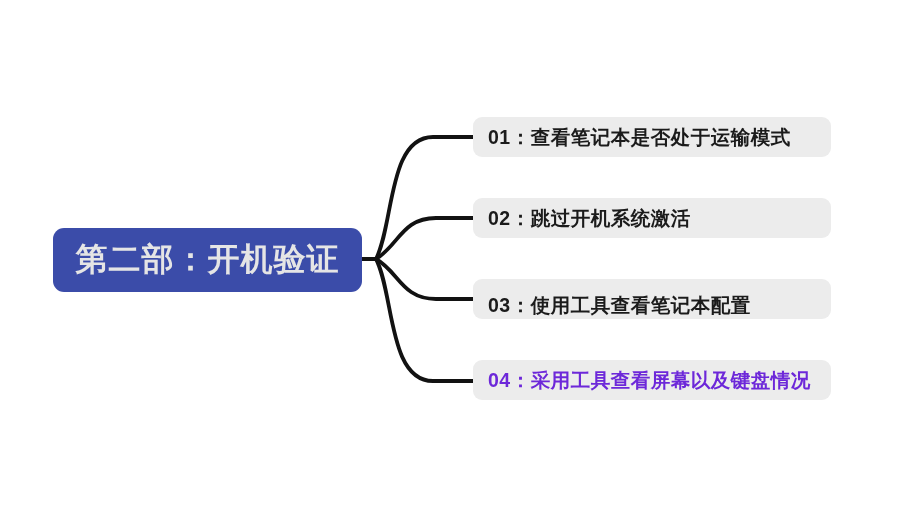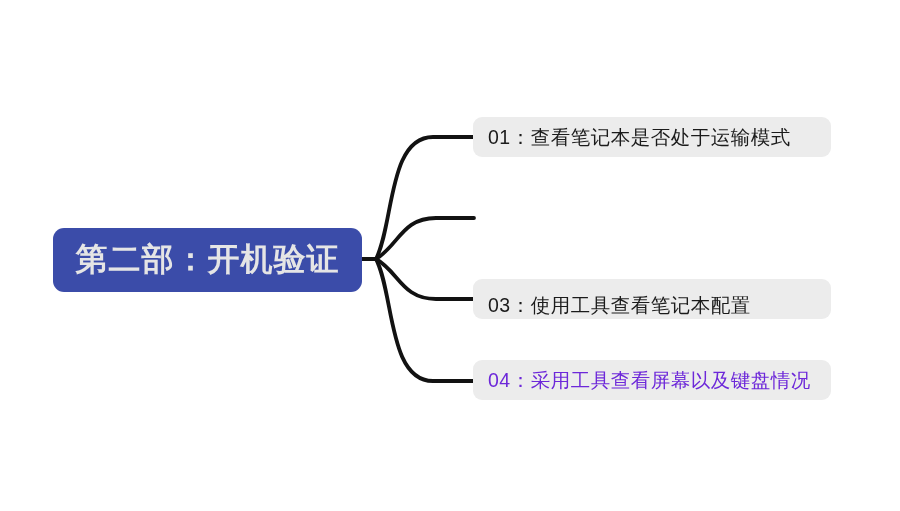--- a/index.html
+++ b/index.html
@@ -45,21 +45,21 @@
     position: absolute;
     left: 473px;
     width: 358px;
     height: 40px;
     border-radius: 9px;
     display: flex;
     align-items: center;
     box-sizing: border-box;
     padding-left: 15px;
     font-size: 19.5px;
-    font-weight: 400;
+    font-weight: 700;
     letter-spacing: 0.5px;
     cursor: pointer;
   }
   .branch-1 { top: 117px; }
   .branch-2 { top: 198px; }
   .branch-3 { top: 279px; align-items: flex-end; }
   .branch-4 { top: 360px; }
 </style>
 </head>
 <body>
@@ -75,20 +75,23 @@
   </svg>
 
   <div class="root-node" style="background-color: rgb(59, 76, 169);">
     <span style="color: #e5e5e5;">第二部：开机验证</span>
   </div>
 
   <div class="branch-node branch-1" style="background-color: rgb(236, 236, 236);">
     <span style="color: rgb(27, 27, 27);">01：查看笔记本是否处于运输模式</span>
   </div>
 
+  <div class="branch-node branch-2" style="background-color: rgb(236, 236, 236);">
+    <span style="color: rgb(27, 27, 27);">02：跳过开机系统激活</span>
+  </div>
 
   <div class="branch-node branch-3" style="background-color: rgb(236, 236, 236);">
     <span style="color: rgb(27, 27, 27);">03：使用工具查看笔记本配置</span>
   </div>
 
   <div class="branch-node branch-4" style="background-color: rgb(236, 236, 236);">
     <span style="color: #6d28d9;">04：采用工具查看屏幕以及键盘情况</span>
   </div>
 
 </div>

